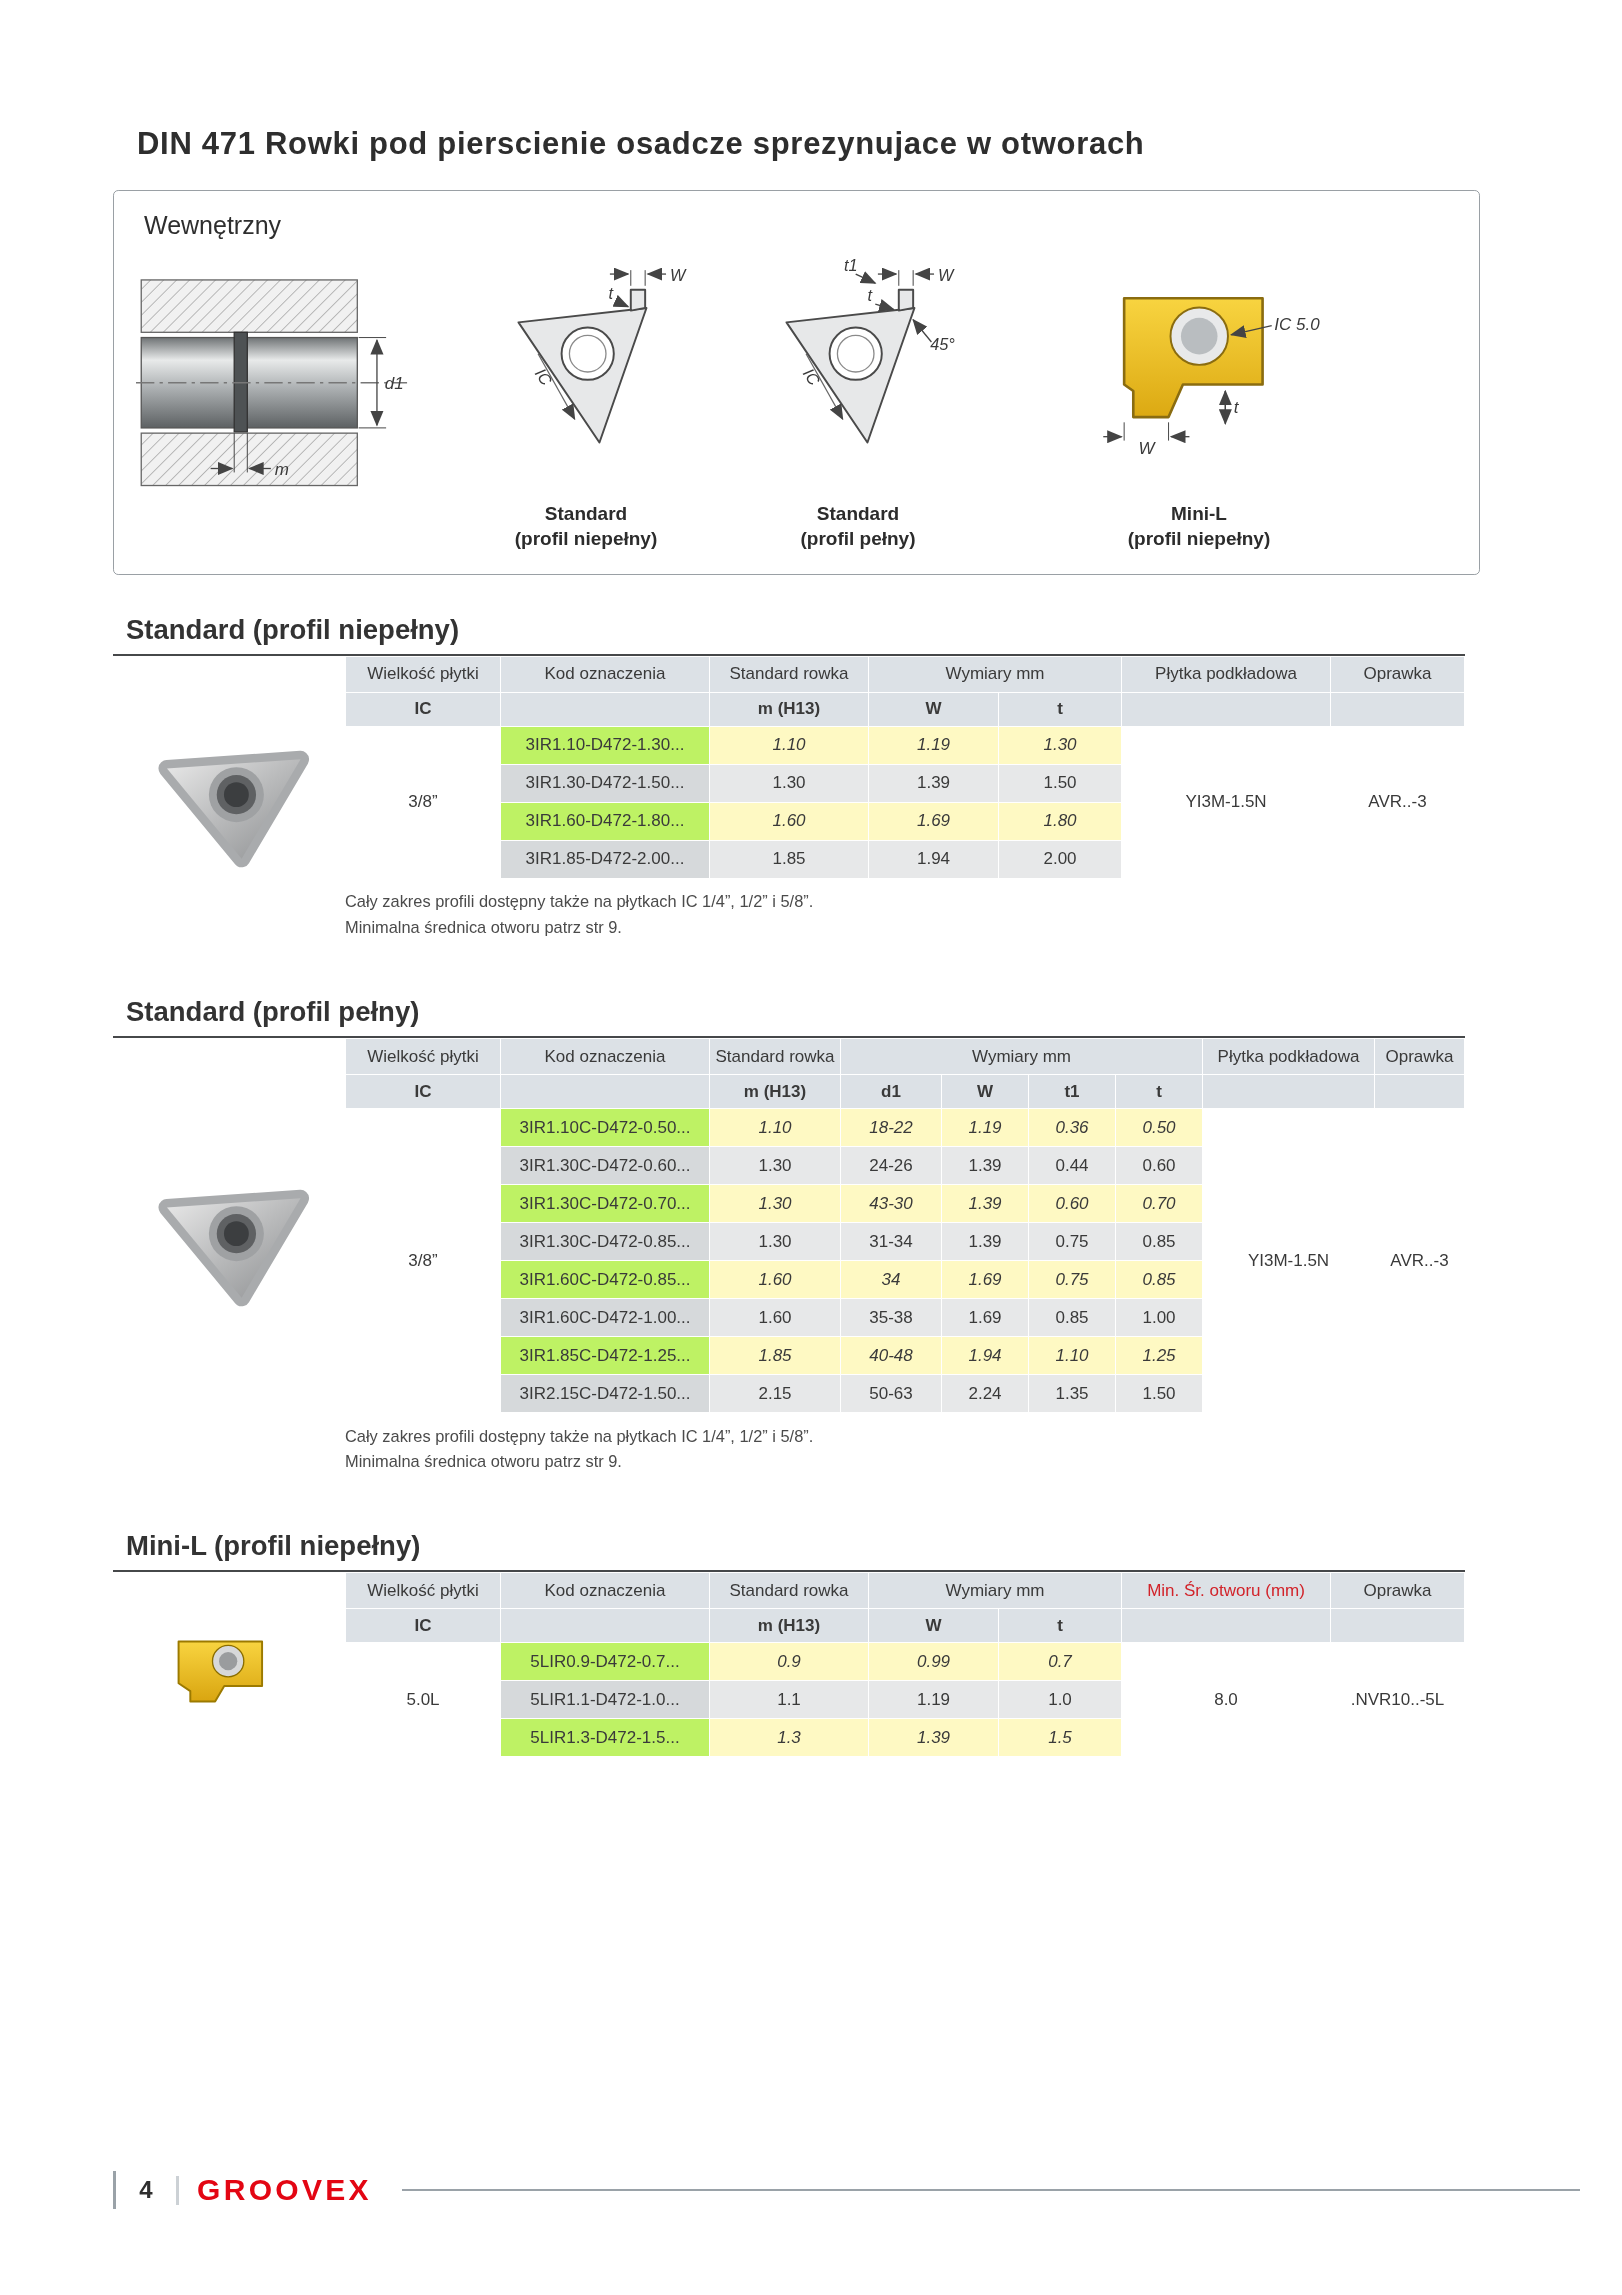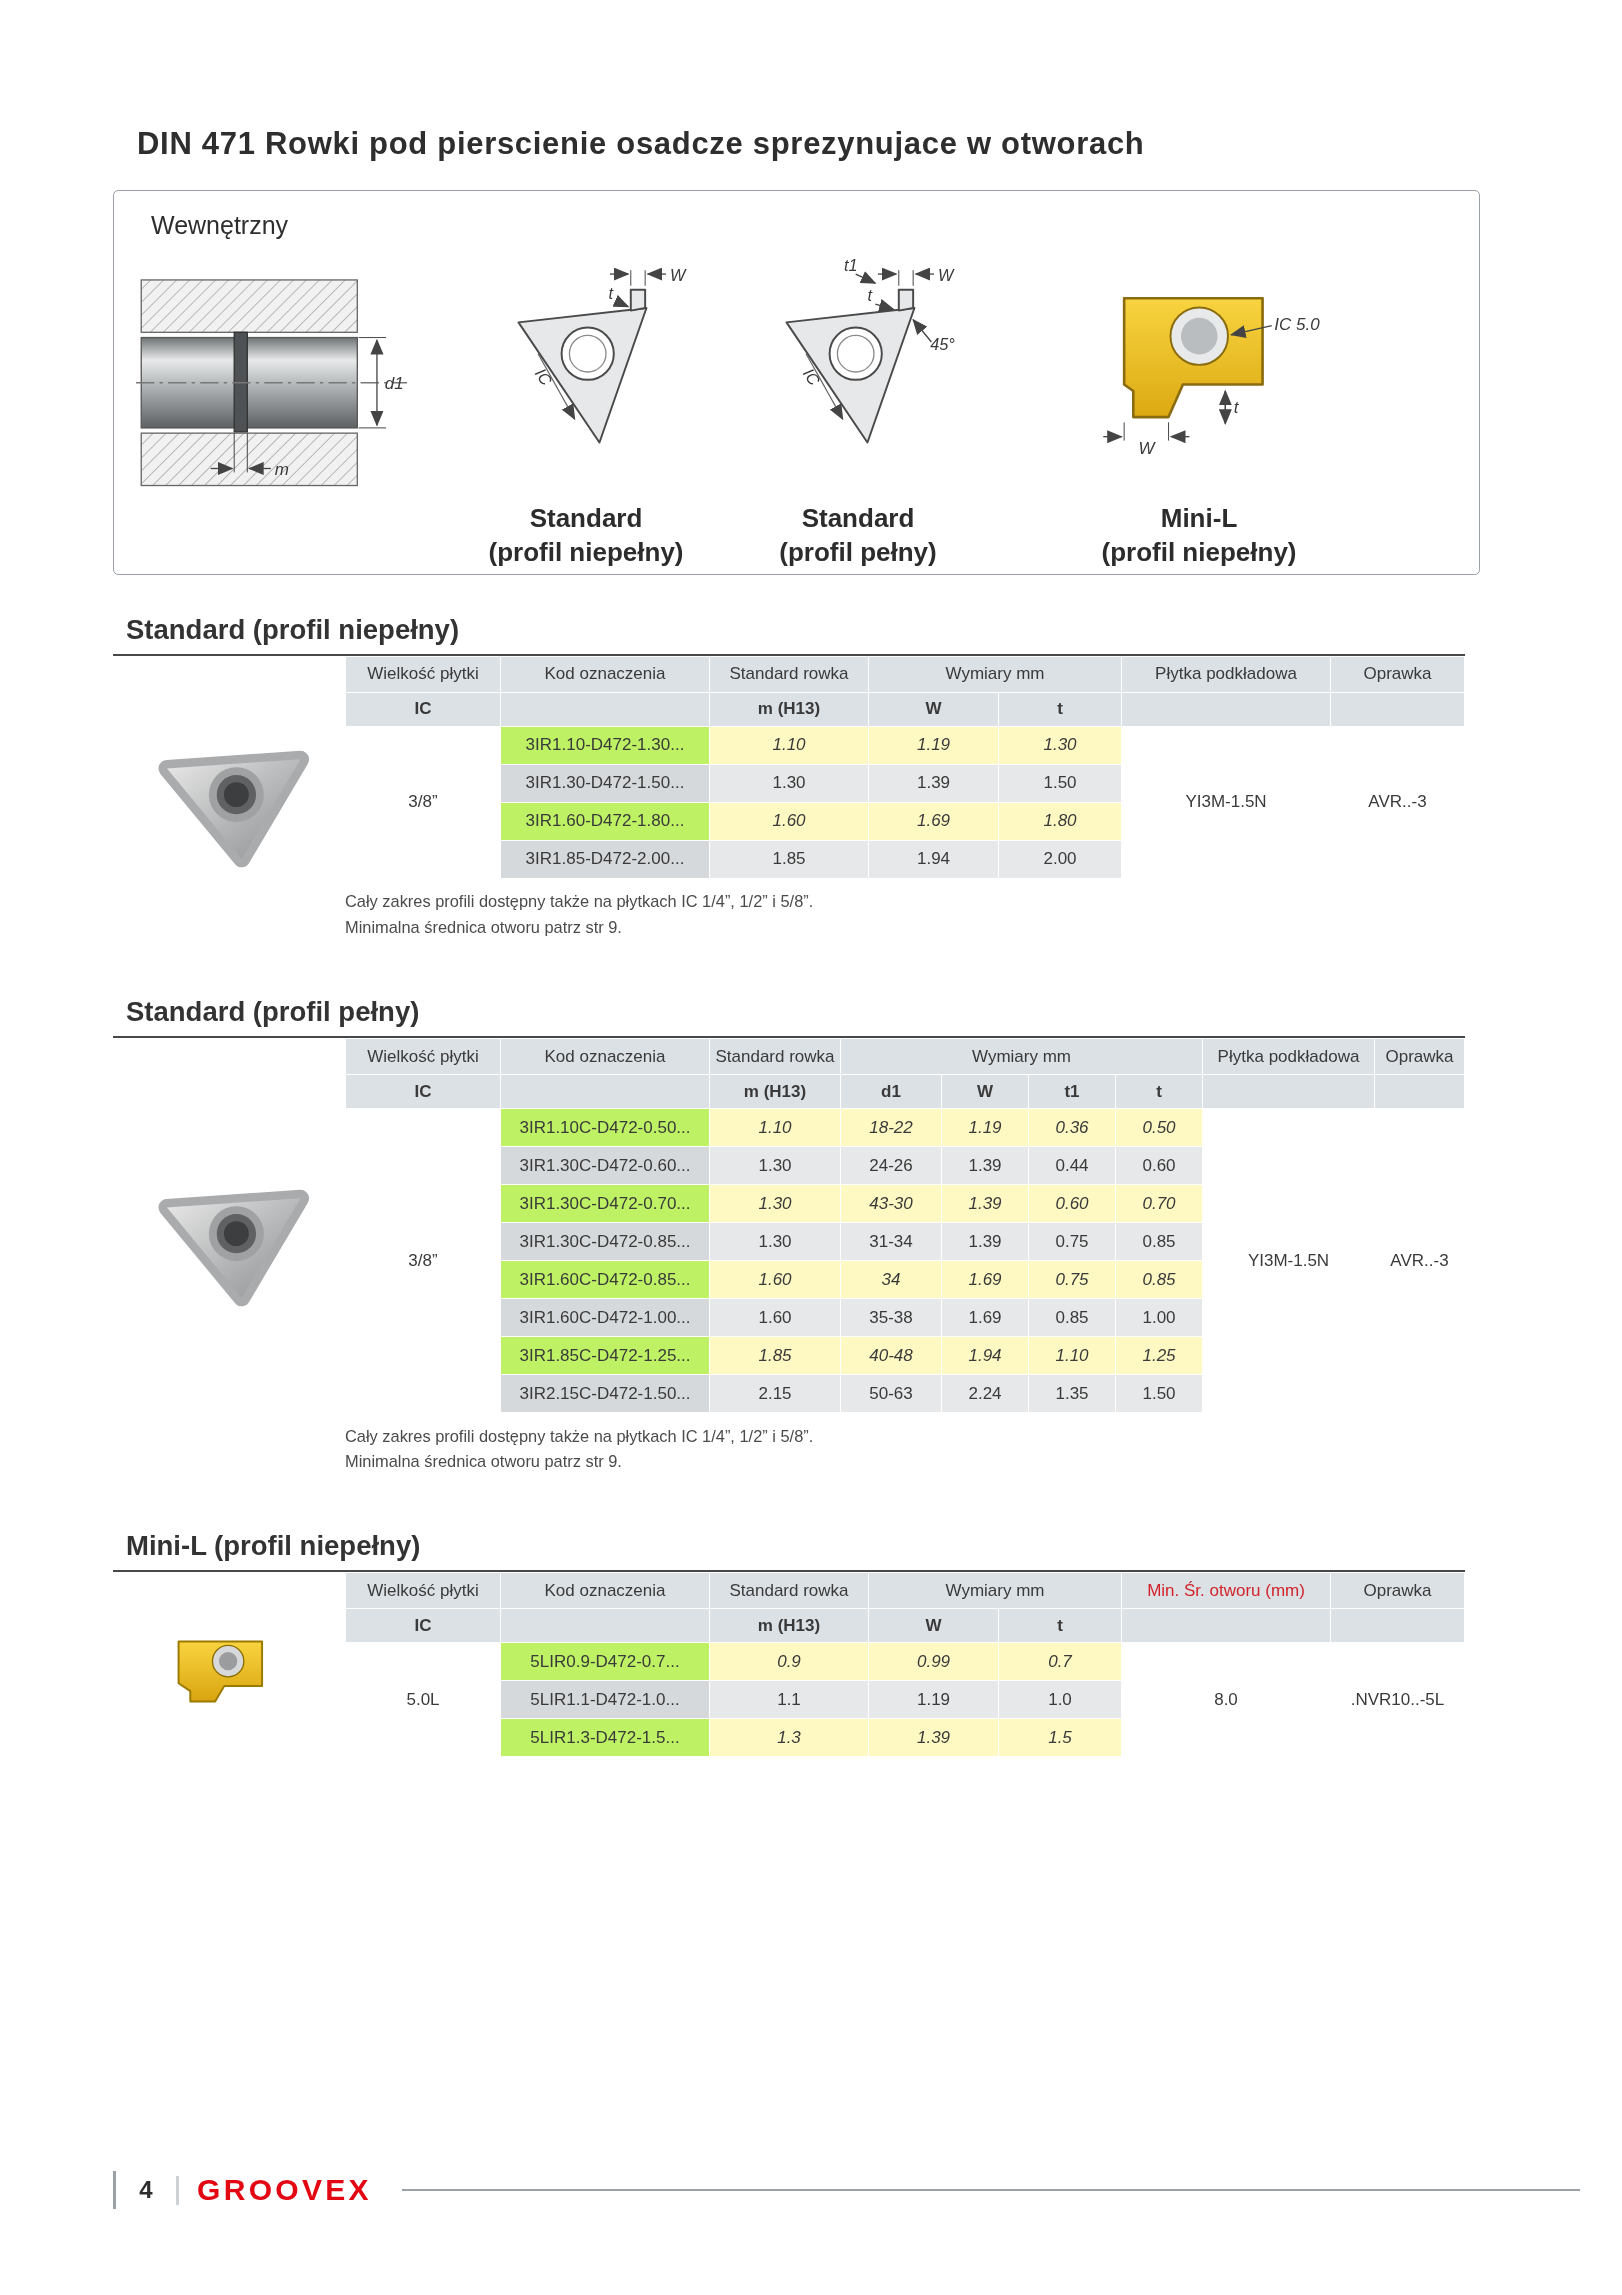--- a/index.html
+++ b/index.html
@@ -6,24 +6,24 @@
   .page{position:relative;width:1623px;height:2295px;background:#ffffff;
         font-family:"Liberation Sans",sans-serif;color:#3a3a3a;overflow:hidden;}
 
   
   .page-title{position:absolute;left:137px;top:126px;margin:0;font-size:31px;font-weight:700;
               letter-spacing:0.7px;color:#2e2e2e;}
 
   
   .diagram-box{position:absolute;left:113px;top:190px;width:1365px;height:383px;
                border:1.3px solid #9aa0a5;border-radius:5.2px;background:#fff;}
-  .box-title{position:absolute;left:37px;top:19.6px;font-size:25px;color:#2e2e2e;}
+  .box-title{position:absolute;left:30px;top:19.6px;font-size:25px;color:#2e2e2e;}
   .dsvg{position:absolute;}
   .dsvg text{font-family:"Liberation Sans",sans-serif;font-style:italic;fill:#3a3a3a;}
-  .cap{position:absolute;top:311px;width:236px;text-align:center;font-size:26px;font-weight:700;
+  .cap{position:absolute;top:311px;width:236px;text-align:center;font-size:19px;font-weight:700;
        color:#2c2c2c;line-height:1.3;}
 
   
   .sections{position:absolute;left:0;top:614px;width:1623px;}
   .section{margin:0 0 56px 113px;width:1352px;}
   .sec-heading{margin:0 0 7.9px 13px;font-size:27.5px;font-weight:700;color:#333;}
   .sec-rule{height:2px;background:#46484a;}
   .sec-body{position:relative;}
   .photo{position:absolute;}
 

